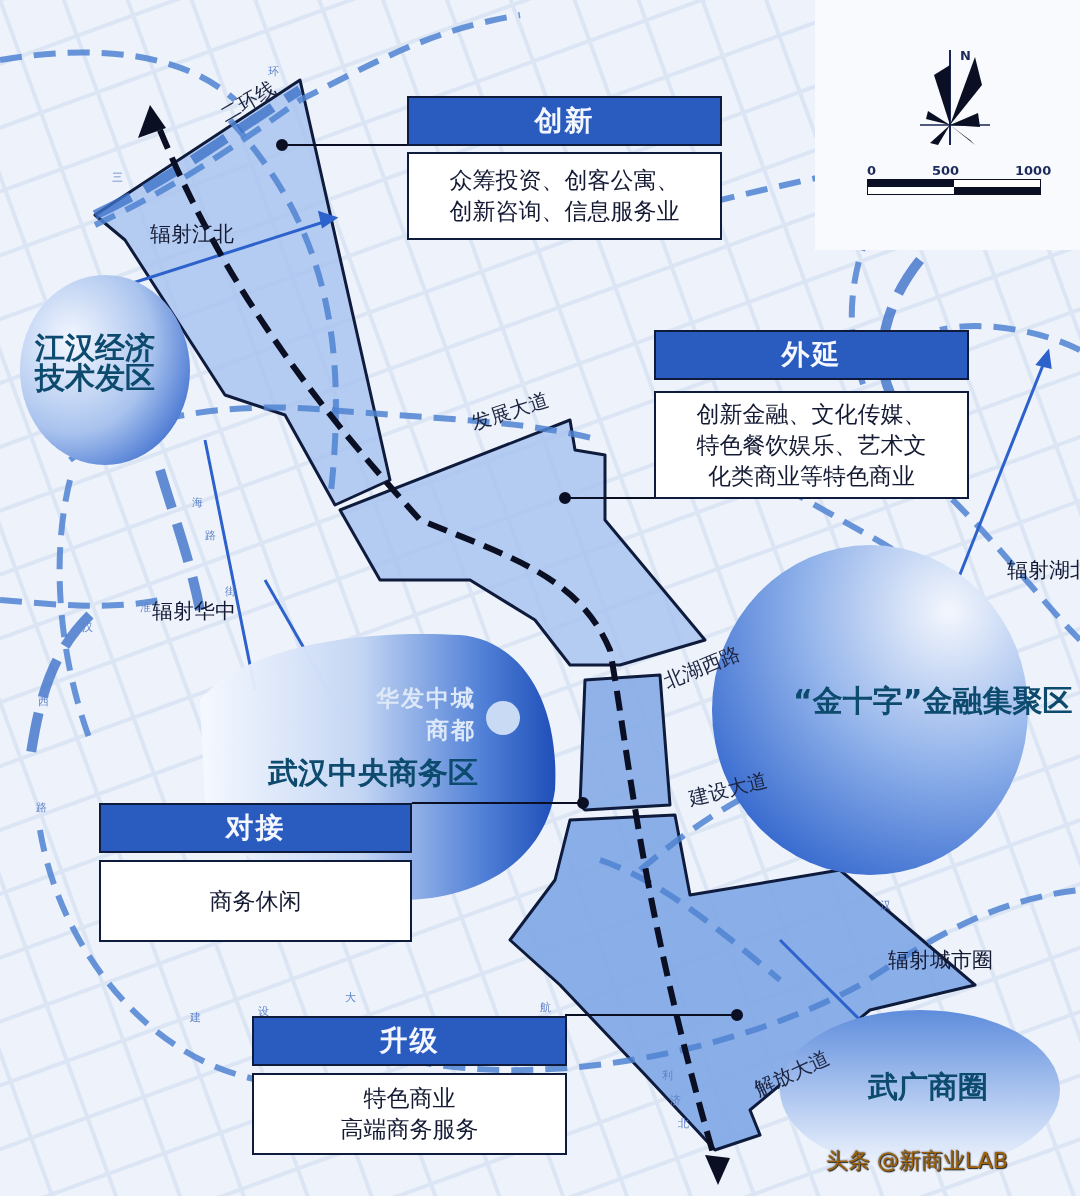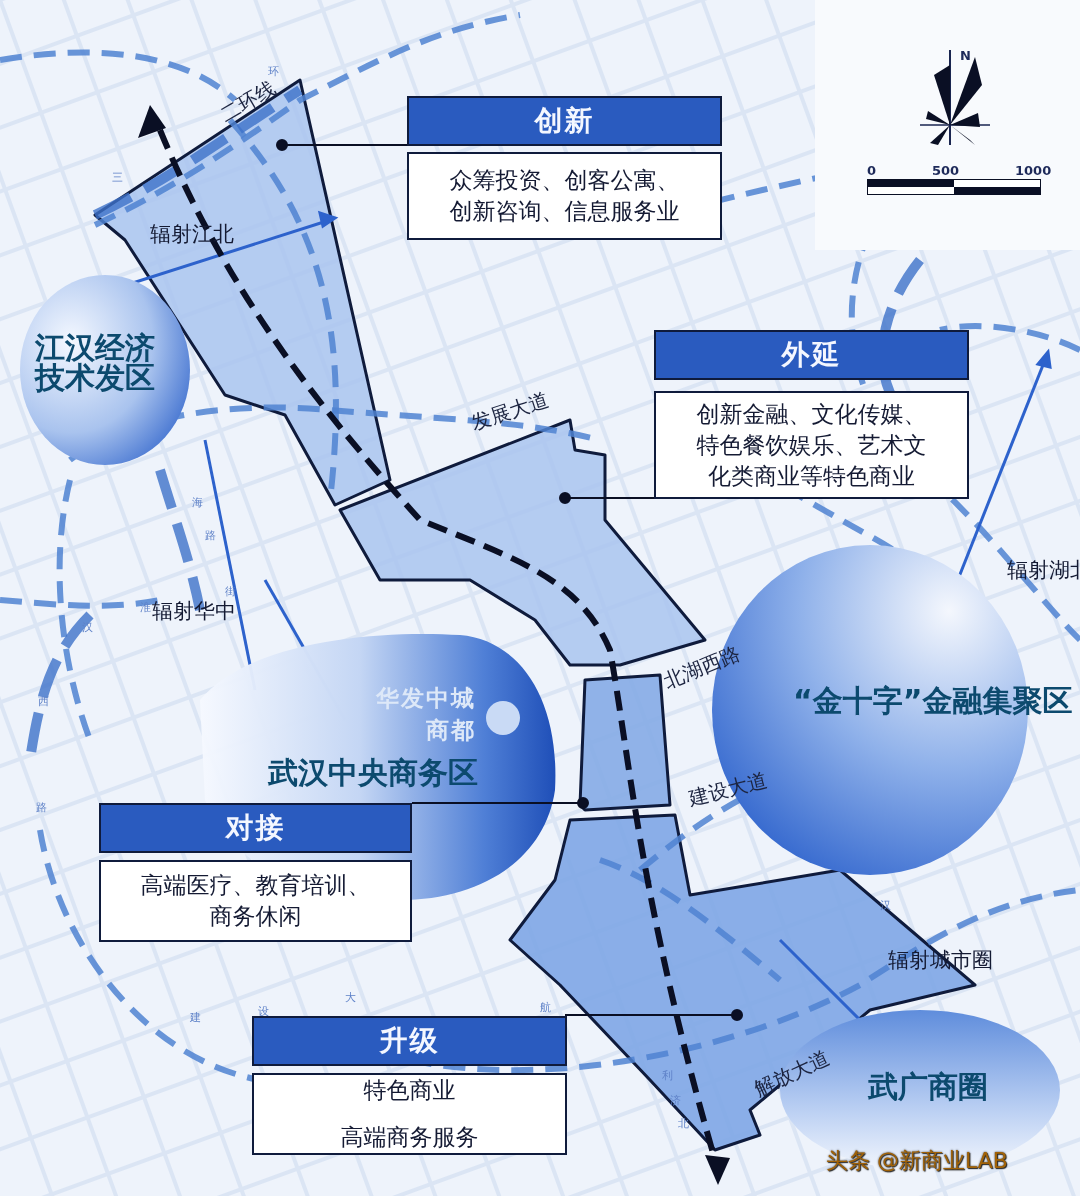--- a/index.html
+++ b/index.html
@@ -204,23 +204,22 @@
 
 <div class="box-title" style="left:654px;top:330px;width:315px;height:50px;">外延</div>
 <div class="box-body" style="left:654px;top:391px;width:315px;height:108px;">
   <div>创新金融、文化传媒、</div>
   <div>特色餐饮娱乐、艺术文</div>
   <div>化类商业等特色商业</div>
 </div>
 
 <div class="box-title" style="left:99px;top:803px;width:313px;height:50px;">对接</div>
 <div class="box-body" style="left:99px;top:860px;width:313px;height:82px;">
-  <div>高端医疗、教育培训、</div>
   <div>商务休闲</div>
 </div>
 
 <div class="box-title" style="left:252px;top:1016px;width:315px;height:50px;">升级</div>
-<div class="box-body" style="left:252px;top:1073px;width:315px;height:82px;justify-content:space-between;">
+<div class="box-body" style="left:252px;top:1073px;width:315px;height:82px;">
   <div>特色商业</div>
   <div>高端商务服务</div>
 </div>
 
 <span class="watermark">头条 @新商业LAB</span>
 
 </body></html>

